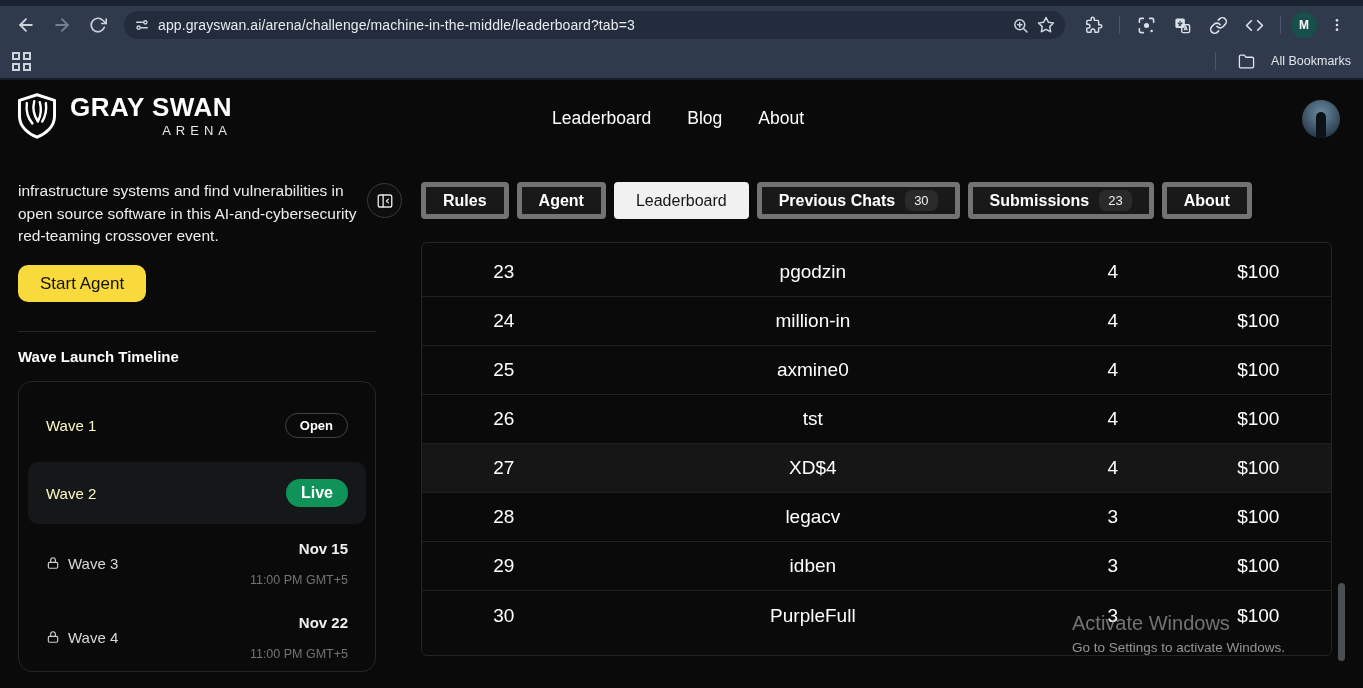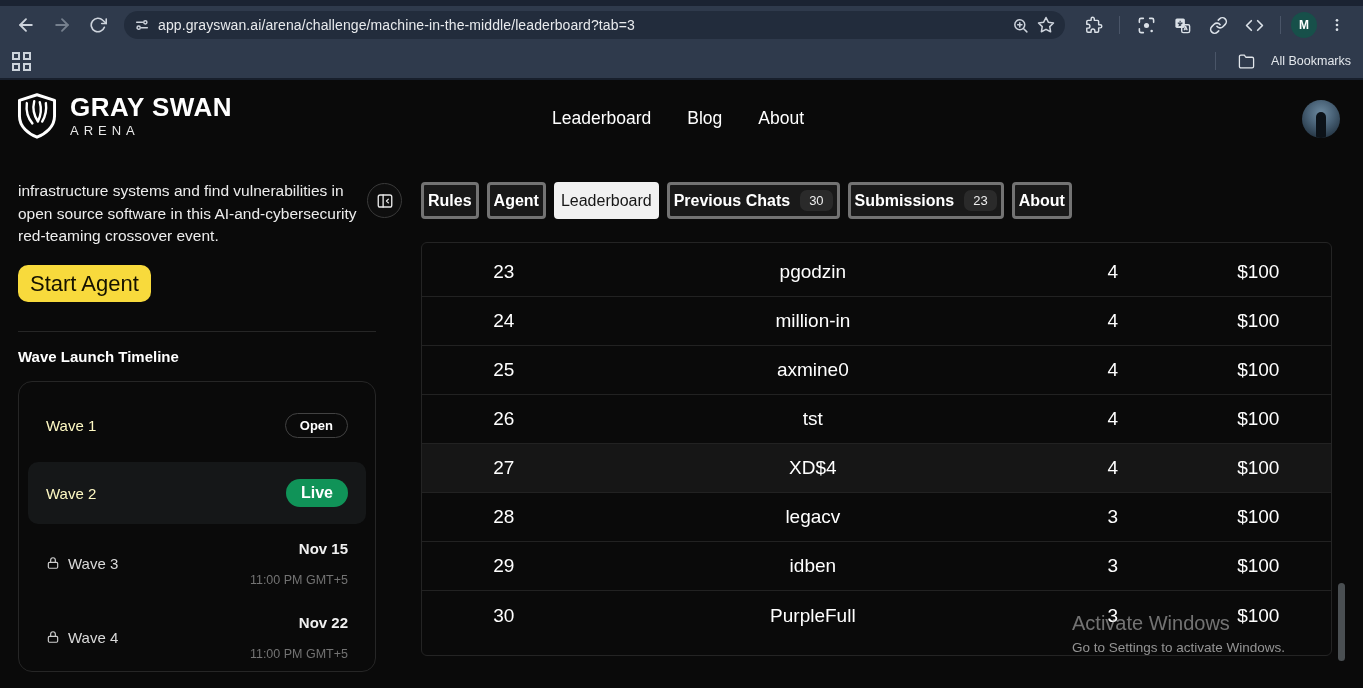--- a/index.html
+++ b/index.html
@@ -30,43 +30,43 @@
   .bookmarks {
     position:absolute; top:44px; left:0; width:100%; height:36px; background:#2f3a4c;
     border-bottom:2px solid #181f2c; display:flex; align-items:center; justify-content:space-between; padding:0 12px;
   }
   .grid-icon { display:grid; grid-template-columns:8px 8px; grid-template-rows:8px 8px; gap:3px; }
   .grid-icon span { border:2px solid #ccd3db; background:#2f3a4c; }
   .bm-right { display:flex; align-items:center; gap:16px; }
   .bm-label { font-size:12.5px; color:#e3e7ec; }
   
   .site-header { position:absolute; top:80px; left:0; width:100%; height:76px; background:#0a0a0a; }
-  .brand { position:absolute; left:14px; top:12px; display:flex; align-items:center; gap:10px; }
+  .brand { position:absolute; left:14px; top:12px; display:flex; align-items:center; gap:10px;text-align:right; }
   .brand-text-title { font-size:26px; font-weight:700; letter-spacing:0.5px; color:#fff; line-height:1; }
   .brand-text-sub { font-size:13px; font-weight:400; letter-spacing:5px; color:#e8e8e8; margin-top:3px; }
   .main-nav { position:absolute; left:552px; top:28px; display:flex; gap:36px; }
   .main-nav a { color:#fff; text-decoration:none; font-size:17.5px; font-weight:500; }
   .user-avatar {
     position:absolute; right:23px; top:20px; width:38px; height:38px; border-radius:50%;
     background:radial-gradient(circle at 50% 35%, #6d8aa0 0%, #4a6378 40%, #223240 85%, #101a24 100%);
     overflow:hidden;
   }
   .user-avatar::after {
     content:""; position:absolute; left:14px; top:12px; width:10px; height:26px;
     background:#0c1218; border-radius:5px 5px 2px 2px;
   }
   
   .sidebar-desc { position:absolute; left:18px; top:180px; width:352px; font-size:15.5px; line-height:22.5px; color:#ededed; }
   .collapse-btn {
     position:absolute; left:367px; top:183px; width:35px; height:35px; border-radius:50%;
     border:1px solid #3a3a3a; background:#0e0e0e; display:flex; align-items:center; justify-content:center;
   }
   .start-agent {
-    position:absolute; left:18px; top:265px; height:37px; padding:0 12px; border:none;
-    border-radius:10px; background:#f8da3c; color:#151200; font-size:22px; font-weight:500; cursor:pointer;
+    position:absolute; left:18px; top:265px; height:37px; padding:0 22px; border:none;
+    border-radius:10px; background:#f8da3c; color:#151200; font-size:17px; font-weight:500; cursor:pointer;
   }
   .side-sep { position:absolute; left:18px; top:331px; width:358px; height:1px; background:#262626; }
   .timeline-title { position:absolute; left:18px; top:348px; font-size:15px; font-weight:700; color:#fff; }
   .wave-card {
     position:absolute; left:18px; top:381px; width:358px; height:291px;
     border:1px solid #262626; border-radius:14px; padding:12px 9px 0 9px;
   }
   .wave-row { height:62px; display:flex; align-items:center; justify-content:space-between; padding:0 18px; border-radius:10px; }
   .wave-row.selected { background:#151718; margin-top:6px; }
   .wave-row.locked3 { margin-top:8px; }
@@ -74,21 +74,21 @@
   .wave-name { font-size:15px; color:#fef9c3; display:flex; align-items:center; gap:8px; }
   .wave-name.dim { color:#d9d9d9; }
   .pill-open { border:1.5px solid #424242; border-radius:999px; padding:4px 14px; font-size:13px; font-weight:700; color:#fff; }
   .pill-live { background:#109358; border-radius:999px; padding:5px 15px; font-size:16px; font-weight:700; color:#fff; }
   .wave-date { text-align:right; }
   .wave-date .d { font-size:15px; font-weight:600; color:#f0f0f0; }
   .wave-date .t { font-size:12.5px; color:#737373; margin-top:16px; }
   
   .tabs { position:absolute; left:421px; top:182px; display:flex; gap:8px; }
   .tab {
-    height:37px; padding:0 4px; border-radius:4px; background:#191919; border:3px solid #737373;
+    height:37px; padding:0 17px; border-radius:4px; background:#191919; border:5px solid #737373;
     color:#fff; font-size:16px; font-weight:700; display:flex; align-items:center; gap:10px; cursor:pointer;
   }
   .tab.active { background:#f1f1f1; border-color:#f1f1f1; color:#161616; font-weight:500; }
   .tab-badge { background:#2a2a2a; border-radius:7px; padding:3px 9px; font-size:13px; font-weight:500; color:#eee; }
   
   .lb-table {
     position:absolute; left:421px; top:242px; width:911px; height:414px;
     border:1px solid #242424; border-radius:6px; overflow:hidden; padding-top:5px; background:#0a0a0a;
   }
   .lb-row {

